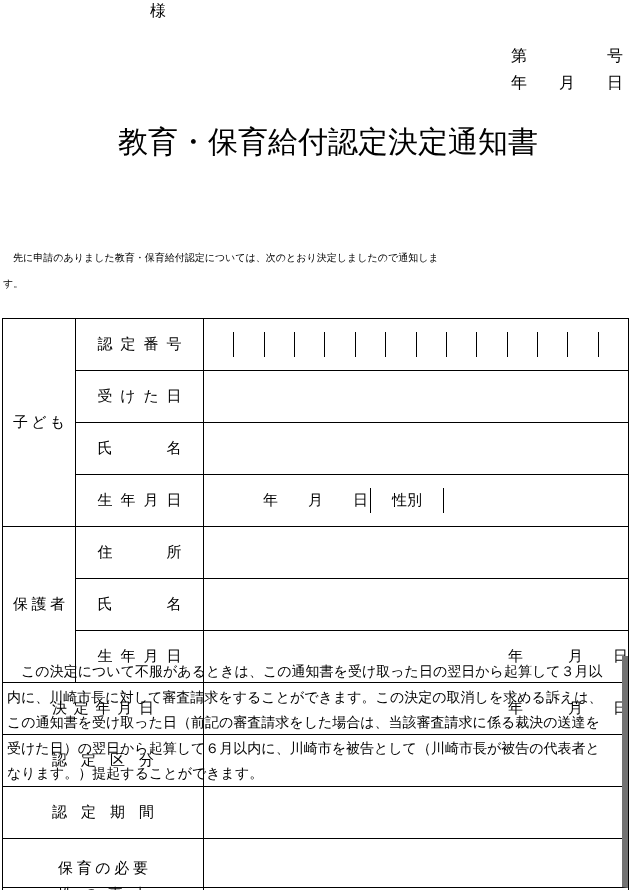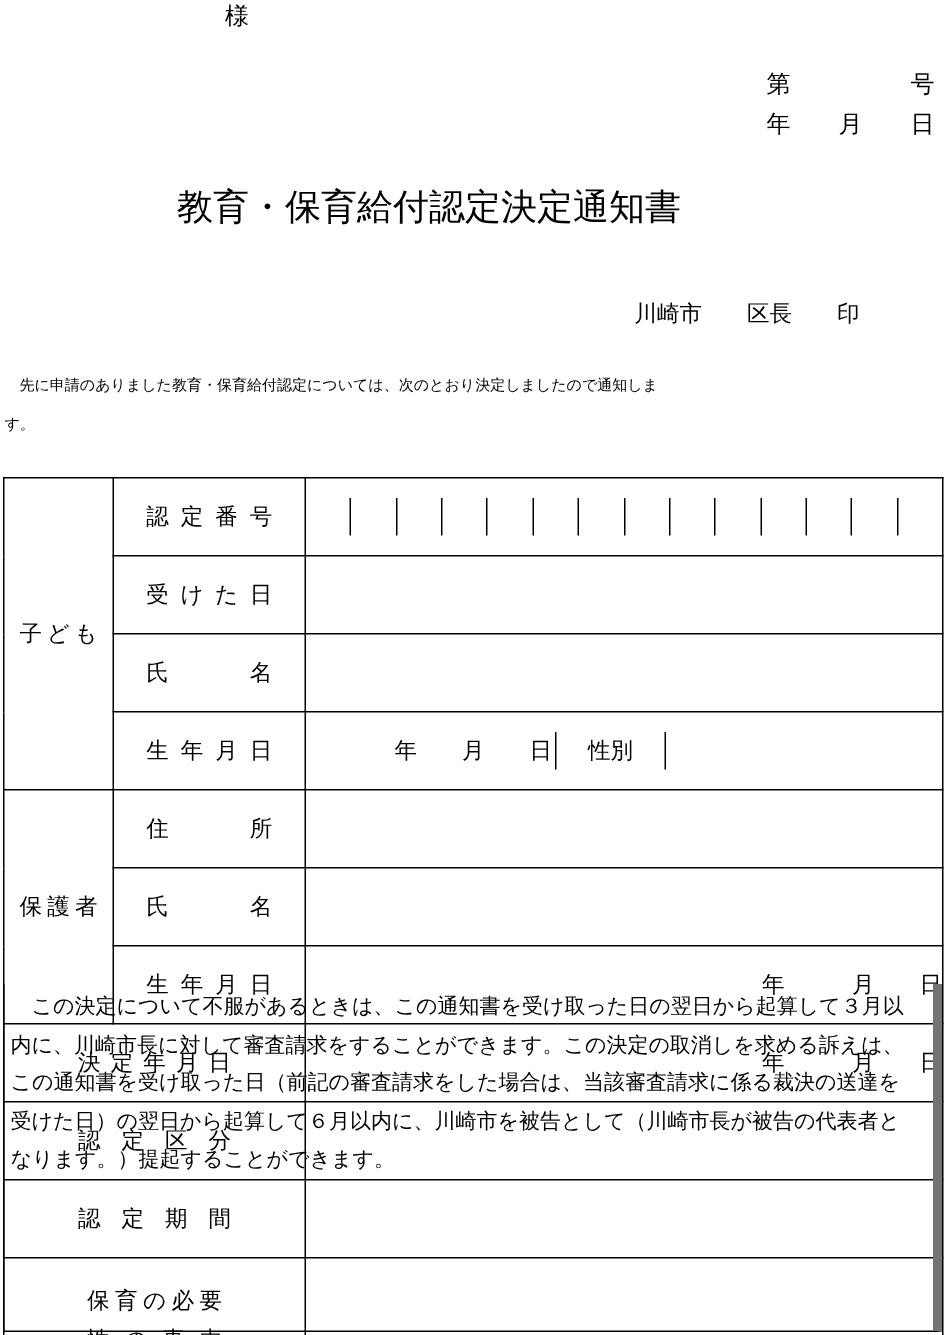--- a/index.html
+++ b/index.html
@@ -8,21 +8,21 @@
     font-family:"Liberation Serif","DejaVu Serif",serif;
     color:#000;
   }
   .page { position:relative; width:631px; height:890px; overflow:hidden; background:#fff; }
 
   .abs { position:absolute; white-space:pre; }
 
   .recipient      { left:150px; top:1px;  font-size:16px; }
   .doc-number     { right:8px;  top:46px; font-size:16px; text-align:center; }
   .doc-date      { right:8px;  top:73px; font-size:16px; text-align:right; }
-  .doc-title      { left:118px; top:122px; font-size:24px; letter-spacing:0px;text-align:center; }
+  .doc-title      { left:118px; top:122px; font-size:30px; letter-spacing:0px;text-align:center; }
   .issuer         { right:58px; top:200px; font-size:15px; text-align:right; }
 
   .intro {
     position:absolute; left:3px; top:245px; width:626px;
     font-size:10px; line-height:26px; white-space:pre-line;
   }
 
   table.decision {
     position:absolute; left:2px; top:318px; width:626px;
     border-collapse:collapse; table-layout:fixed; font-size:15px;
@@ -74,21 +74,20 @@
 </style>
 </head>
 <body>
 
 <div class="page">
 
   <div class="abs recipient">様</div>
   <div class="abs doc-number">第　　　　　号</div>
   <div class="abs doc-date">年　　月　　日</div>
   <div class="abs doc-title">教育・保育給付認定決定通知書</div>
-  <div class="abs issuer">川崎市　　区長　　印</div>
 
   <div class="intro">　先に申請のありました教育・保育給付認定については、次のとおり決定しましたので通知しま
 す。</div>
 
   <table class="decision">
     <colgroup>
         <col style="width:73px">
         <col style="width:128px">
         <col style="width:425px">
       </colgroup>

